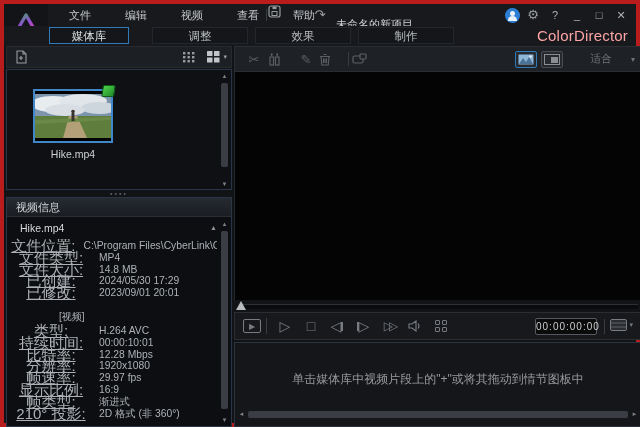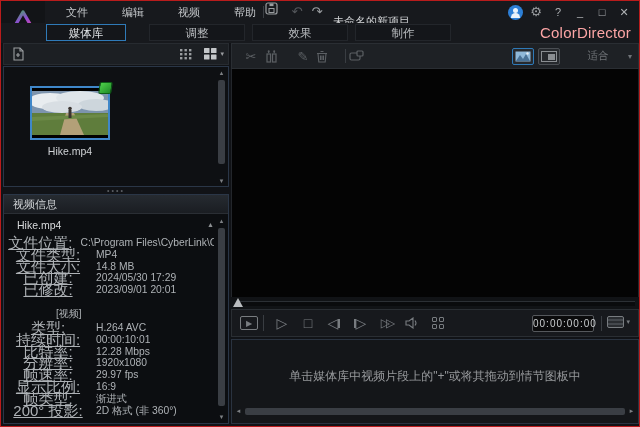--- a/index.html
+++ b/index.html
@@ -1,19 +1,19 @@
 <!DOCTYPE html>
 <html><head>
 <meta charset="utf-8">
 <style>
   * { margin:0; padding:0; box-sizing:border-box; }
   html,body { width:640px; height:427px; background:#0a0c0e; }
   body { font-family:"Liberation Sans","DejaVu Sans",sans-serif; overflow:hidden; }
   .window { position:relative; width:640px; height:427px; background:#111317;
-            border:1px solid #b91c1c;padding-left:28px; }
+            border:4px solid #b91c1c;padding-left:28px; }
 
   
   .titlebar { position:absolute; left:0; top:0; width:100%; height:22px;
               background:#17191d; display:flex; align-items:center; }
   .logo-box { position:absolute; left:0; top:0; width:44px; height:42px;
               background:#121417; display:flex; align-items:center; justify-content:center; }
   .menubar { position:absolute; left:48px; top:0; height:22px; display:flex; align-items:center; }
   .menu-item { color:#c3c6c9; font-size:11px; padding:0 17px; height:22px;
                line-height:22px; cursor:default; }
   .tb-sep { width:1px; height:12px; background:#3a3e43; margin:0 4px; }
@@ -143,20 +143,21 @@
 
   <div class="titlebar">
     <div class="menubar">
 
         <div class="menu-item">文件</div>
 
         <div class="menu-item">编辑</div>
 
         <div class="menu-item">视频</div>
 
+        <div class="menu-item">查看</div>
 
         <div class="menu-item">帮助</div>
       </div>
     <div style="position:absolute;left:258px;top:5px;" class="tb-sep"></div>
     <div style="position:absolute;left:264px;top:1px;" class="tb-ico">
       <svg width="13" height="13" viewBox="0 0 13 13">
           <rect x="1" y="1" width="11" height="11" rx="2" fill="none" stroke="#9a9da0" stroke-width="1.2"></rect>
           <rect x="4" y="6.5" width="5" height="4" fill="none" stroke="#9a9da0" stroke-width="1"></rect>
           <rect x="4.5" y="1.5" width="4" height="2.6" fill="#9a9da0"></rect>
         </svg>
@@ -333,21 +334,21 @@
                 <span class="ilabel">显示比例:</span>
                 <span class="ivalue">16:9</span>
               </div>
 
               <div class="info-row">
                 <span class="ilabel">帧类型:</span>
                 <span class="ivalue">渐进式</span>
               </div>
 
               <div class="info-row">
-                <span class="ilabel">200° 投影:</span>
+                <span class="ilabel">210° 投影:</span>
                 <span class="ivalue">2D 格式 (非 360°)</span>
               </div>
             </div>
 
         </div>
         <div class="vscroll vscroll2">
           <div class="arrow" style="top:0;">▲</div>
           <div class="thumbbar" style="top:11px;height:178px;"></div>
           <div class="arrow" style="bottom:0;">▼</div>
         </div>

